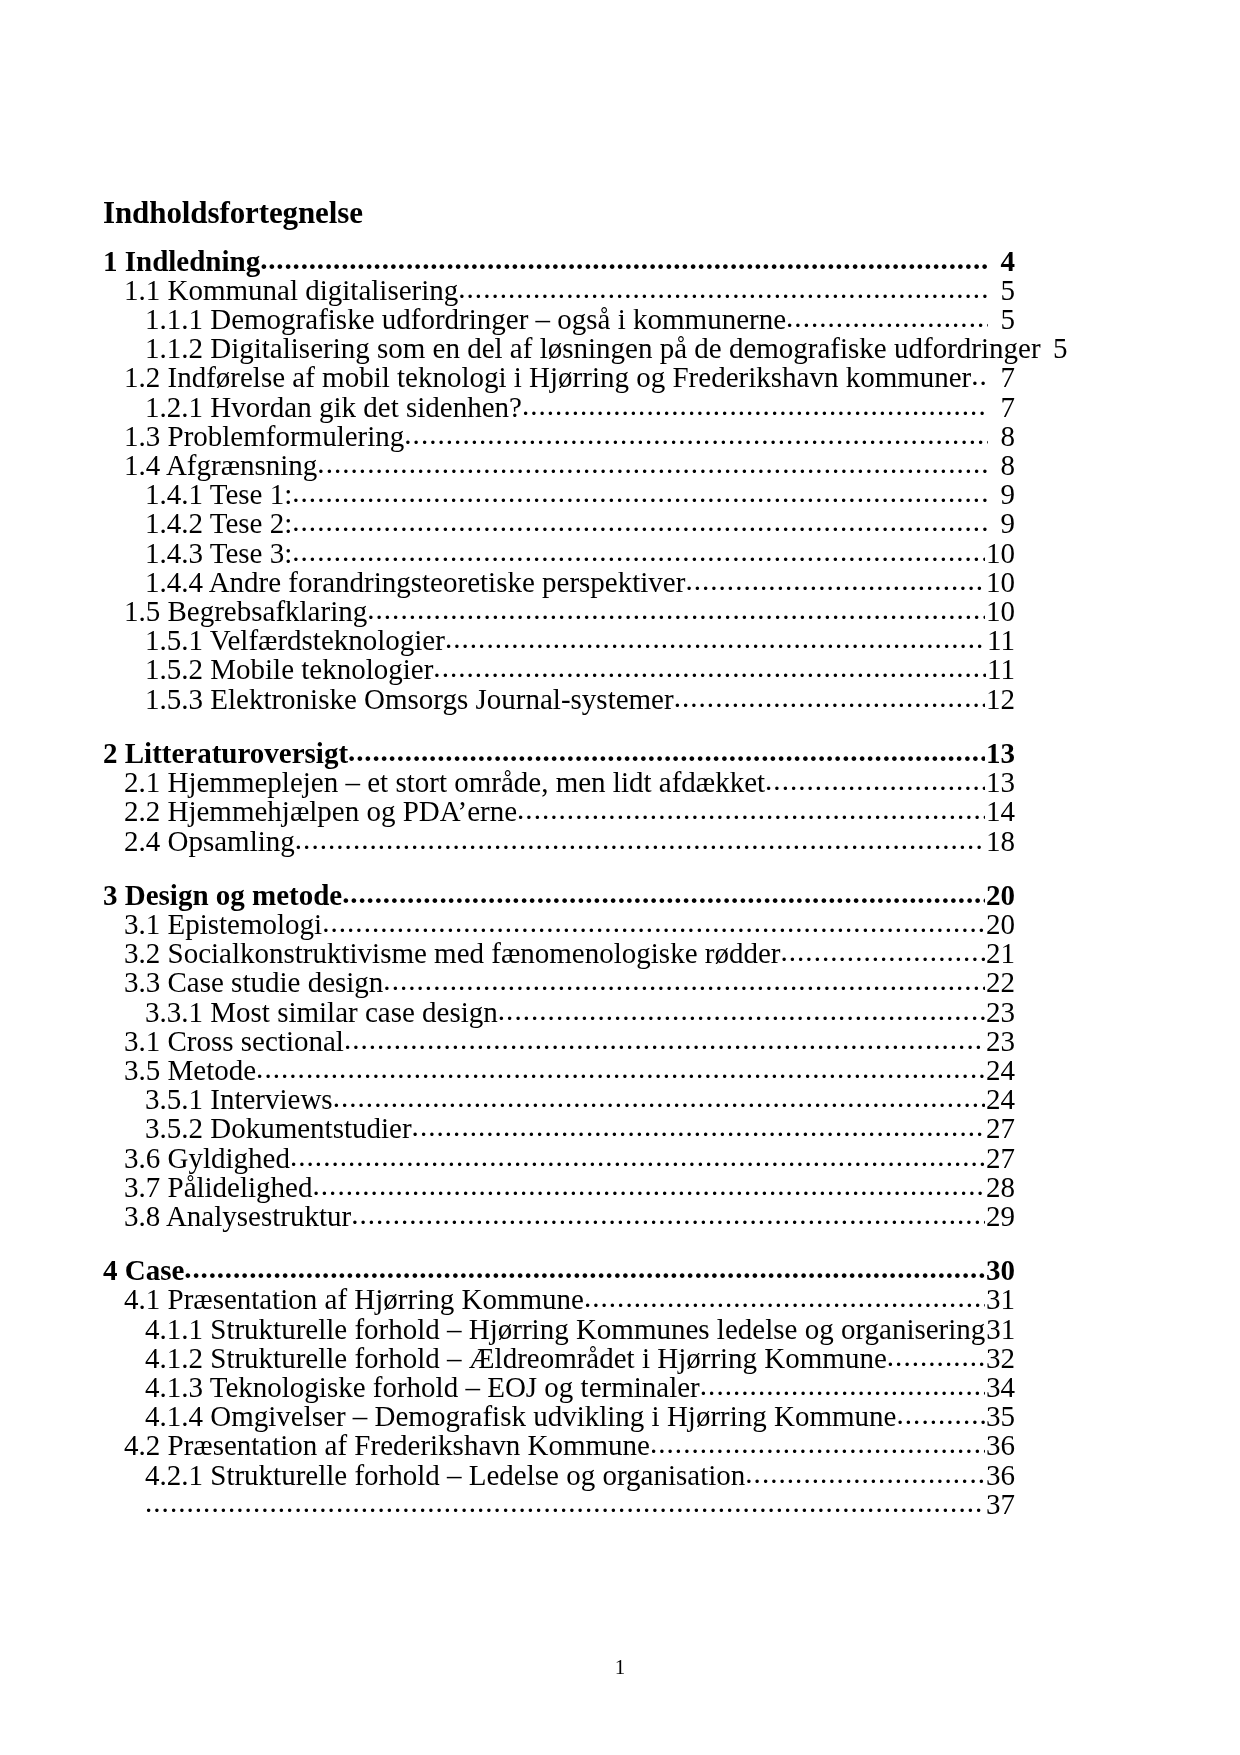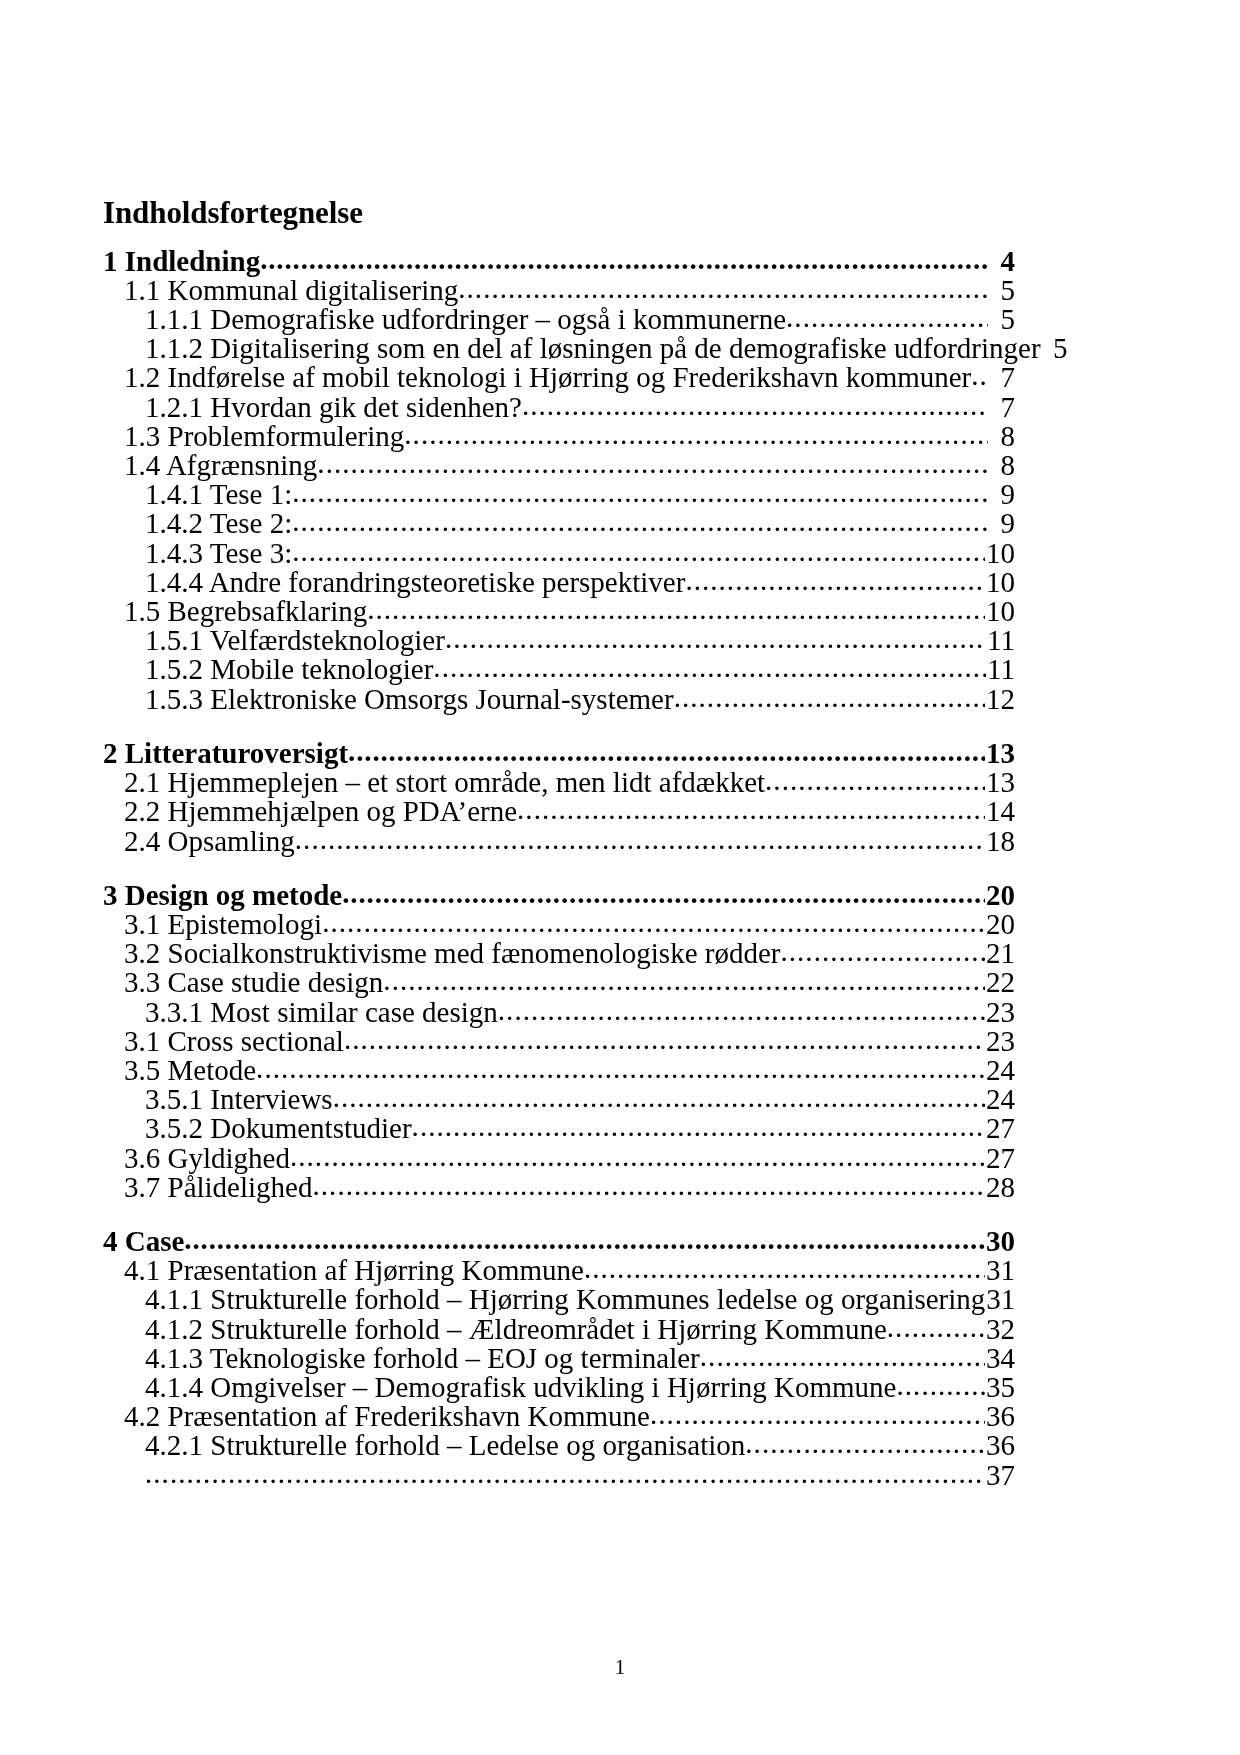--- a/index.html
+++ b/index.html
@@ -256,20 +256,25 @@
         <div class="toc-entry lvl2">
           <span class="toc-label">3.6 Gyldighed</span>
           <span class="toc-dots"></span>
           <span class="toc-page">27</span>
         </div>
         <div class="toc-entry lvl2">
           <span class="toc-label">3.7 Pålidelighed</span>
           <span class="toc-dots"></span>
           <span class="toc-page">28</span>
         </div>
+        <div class="toc-entry lvl2">
+          <span class="toc-label">3.8 Analysestruktur</span>
+          <span class="toc-dots"></span>
+          <span class="toc-page">29</span>
+        </div>
         <div class="toc-entry lvl1">
           <span class="toc-label">4 Case</span>
           <span class="toc-dots"></span>
           <span class="toc-page">30</span>
         </div>
         <div class="toc-entry lvl2">
           <span class="toc-label">4.1 Præsentation af Hjørring Kommune</span>
           <span class="toc-dots"></span>
           <span class="toc-page">31</span>
         </div>

